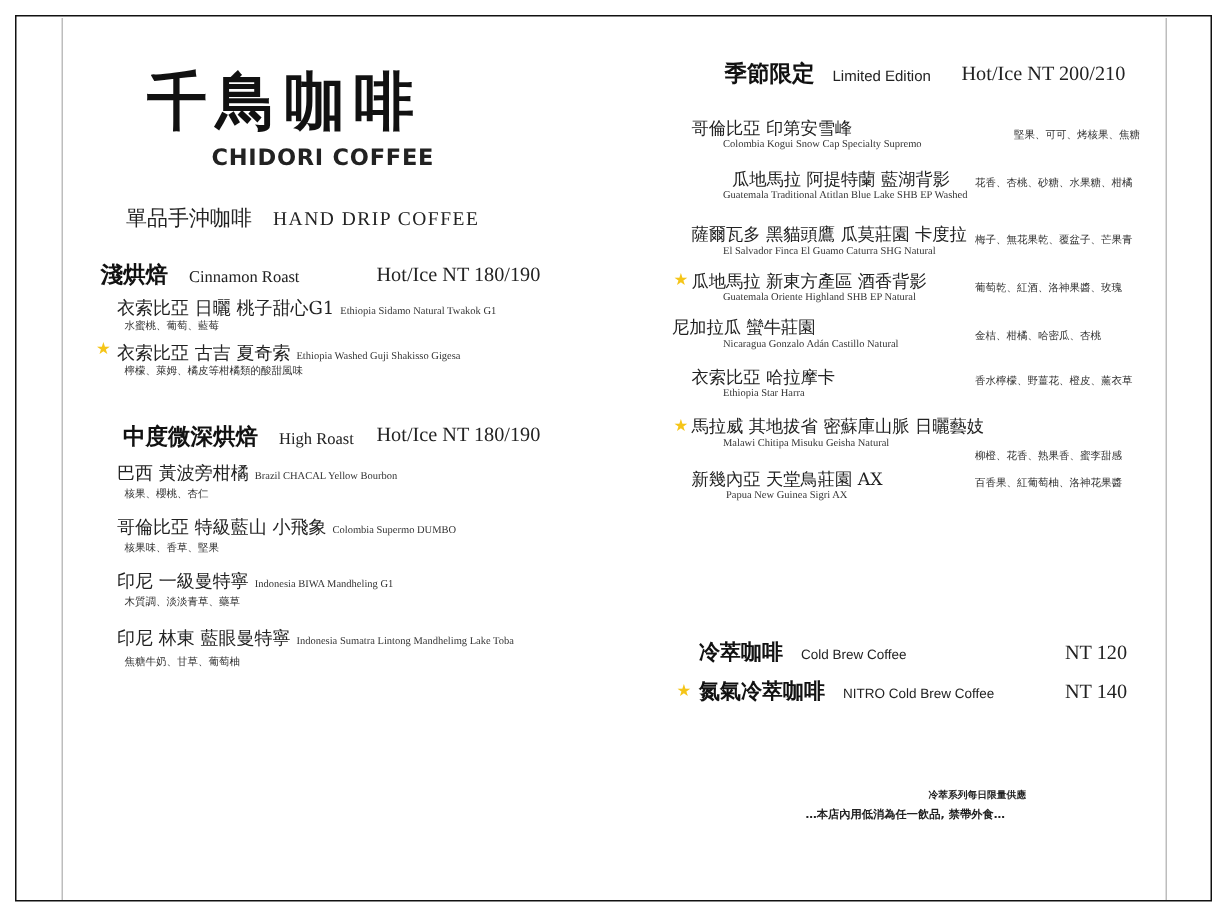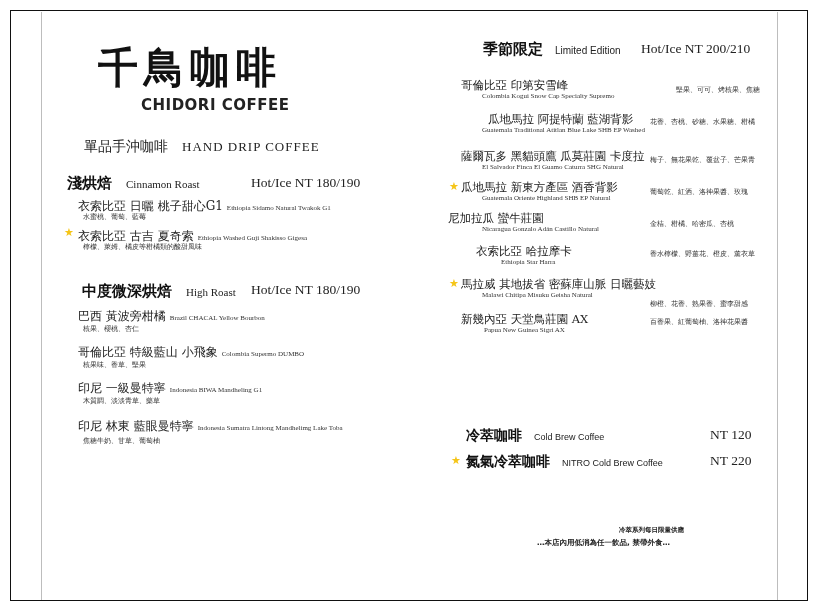--- a/index.html
+++ b/index.html
@@ -105,22 +105,22 @@
 
 <div class="abs star" style="left:449px; top:180px;">★</div>
 <div class="abs r-cn" style="left:461px; top:180px;">瓜地馬拉 新東方產區 酒香背影</div>
 <div class="abs r-en" style="left:482px; top:194px;">Guatemala Oriente Highland SHB EP Natural</div>
 <div class="abs r-notes" style="left:650px; top:187px;">葡萄乾、紅酒、洛神果醬、玫瑰</div>
 
 <div class="abs r-cn" style="left:448px; top:211px;">尼加拉瓜 蠻牛莊園</div>
 <div class="abs r-en" style="left:482px; top:225px;">Nicaragua Gonzalo Adán Castillo Natural</div>
 <div class="abs r-notes" style="left:650px; top:219px;">金桔、柑橘、哈密瓜、杏桃</div>
 
-<div class="abs r-cn" style="left:476px; top:244px;">衣索比亞 哈拉摩卡</div>
-<div class="abs r-en" style="left:501px; top:258px;">Ethiopia Star Harra</div>
+<div class="abs r-cn" style="left:461px; top:244px;">衣索比亞 哈拉摩卡</div>
+<div class="abs r-en" style="left:482px; top:258px;">Ethiopia Star Harra</div>
 <div class="abs r-notes" style="left:650px; top:249px;">香水檸檬、野薑花、橙皮、薰衣草</div>
 
 <div class="abs star" style="left:449px; top:277px;">★</div>
 <div class="abs r-cn" style="left:461px; top:277px;">馬拉威 其地拔省 密蘇庫山脈 日曬藝妓</div>
 <div class="abs r-en" style="left:482px; top:291px;">Malawi Chitipa Misuku Geisha Natural</div>
 <div class="abs r-notes" style="left:650px; top:299px;">柳橙、花香、熟果香、蜜李甜感</div>
 
 <div class="abs r-cn" style="left:461px; top:312px;">新幾內亞 天堂鳥莊園 AX</div>
 <div class="abs r-en" style="left:484px; top:326px;">Papua New Guinea Sigri AX</div>
 <div class="abs r-notes" style="left:650px; top:317px;">百香果、紅葡萄柚、洛神花果醬</div>
@@ -129,16 +129,16 @@
   <span class="cb-cn">冷萃咖啡</span>
   <span class="cb-en" style="margin-left:8px;">Cold Brew Coffee</span>
 </div>
 <div class="abs price" style="left:710px; top:427px;">NT 120</div>
 
 <div class="abs star" style="left:451px; top:454px;">★</div>
 <div class="abs" style="left:466px; top:452px;">
   <span class="cb-cn">氮氣冷萃咖啡</span>
   <span class="cb-en" style="margin-left:8px;">NITRO Cold Brew Coffee</span>
 </div>
-<div class="abs price" style="left:710px; top:453px;">NT 220</div>
+<div class="abs price" style="left:710px; top:453px;">NT 140</div>
 
 <div class="abs foot1" style="left:571px; top:526px;">冷萃系列每日限量供應</div>
 <div class="abs foot2" style="left:537px; top:538px;">…本店內用低消為任一飲品, 禁帶外食…</div>
 
 </body></html>

